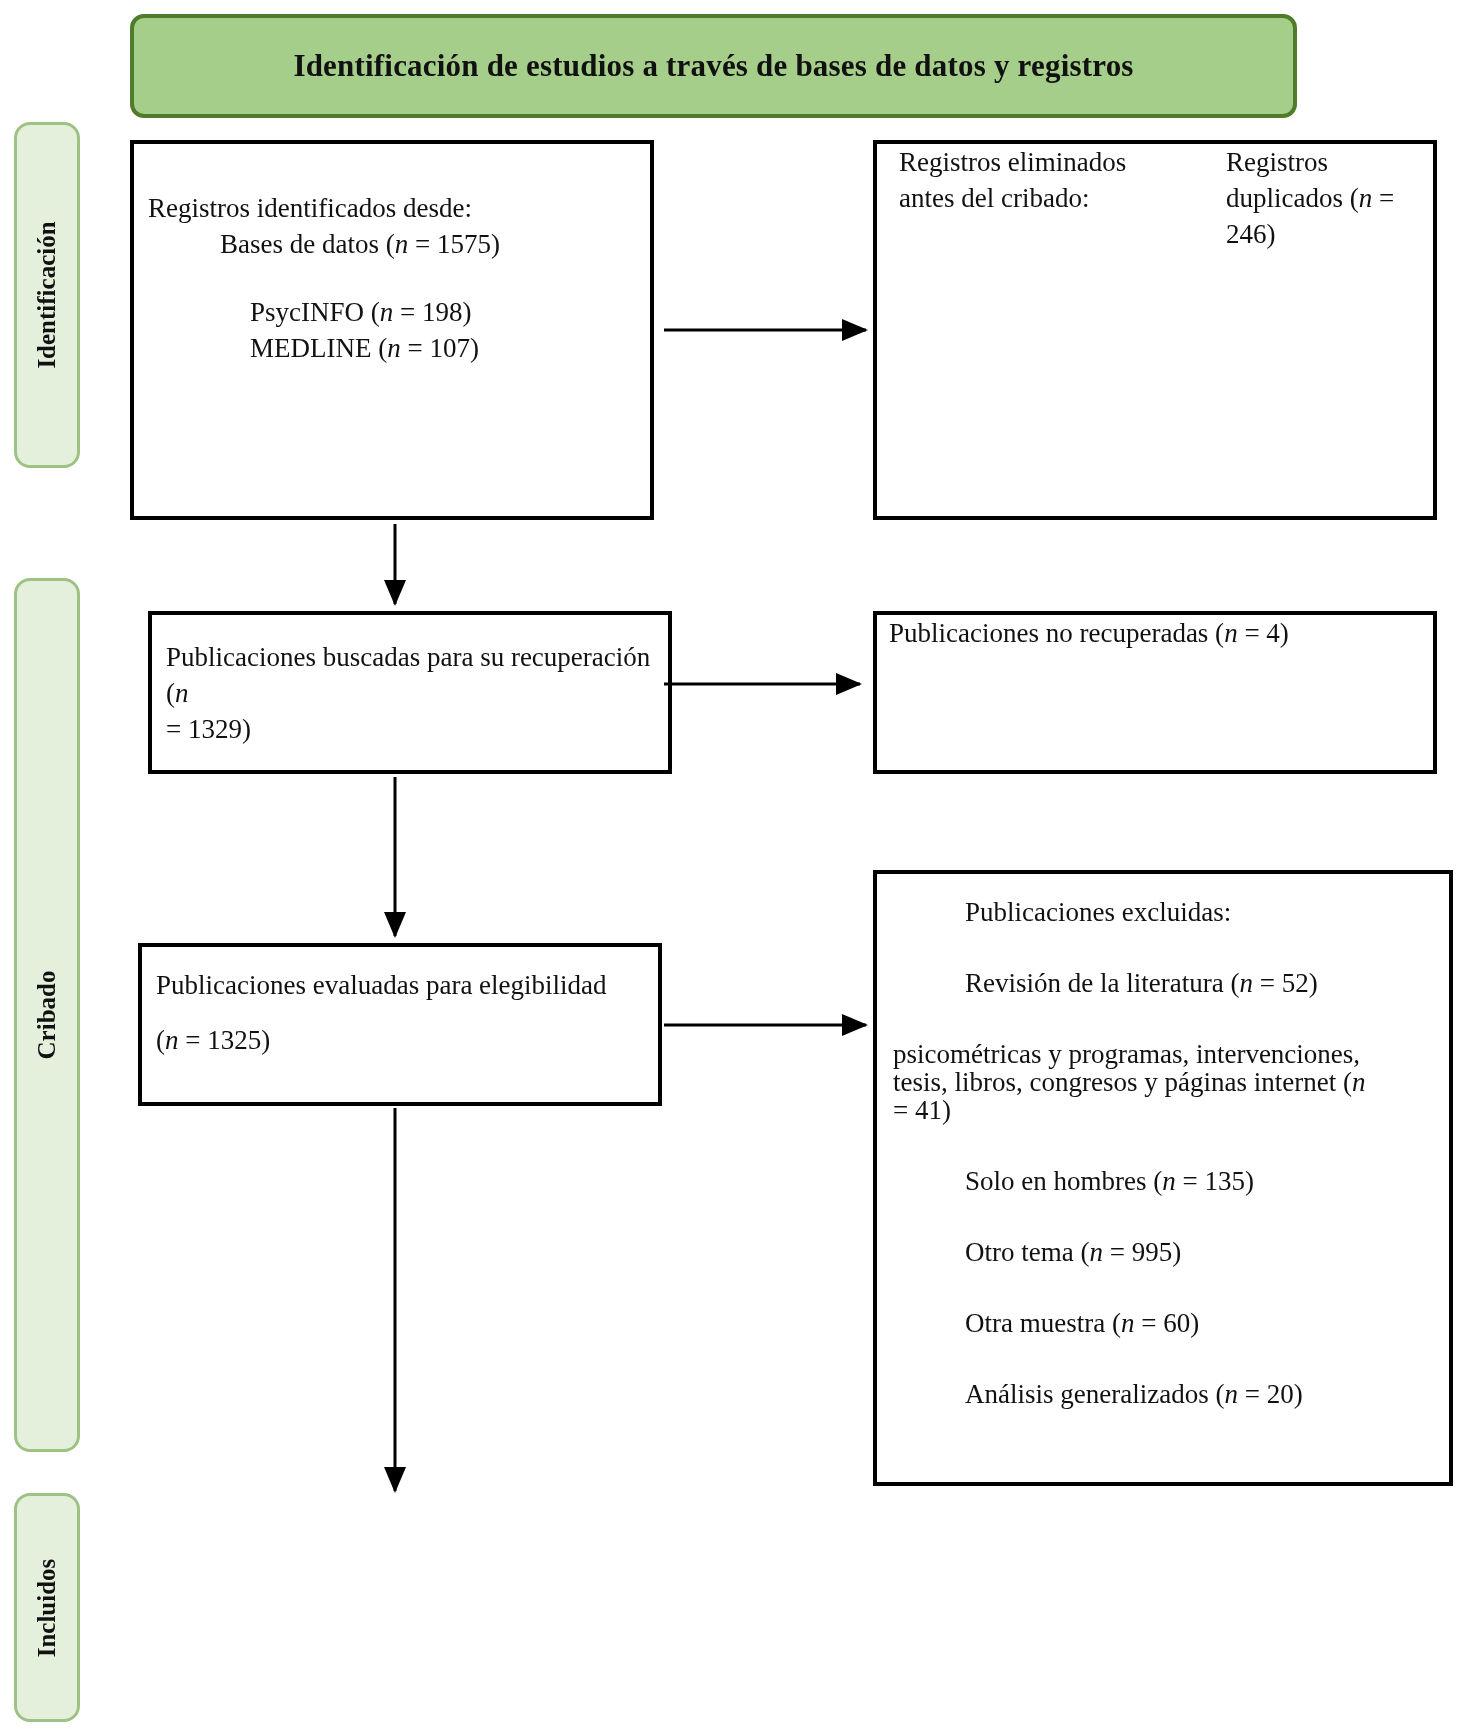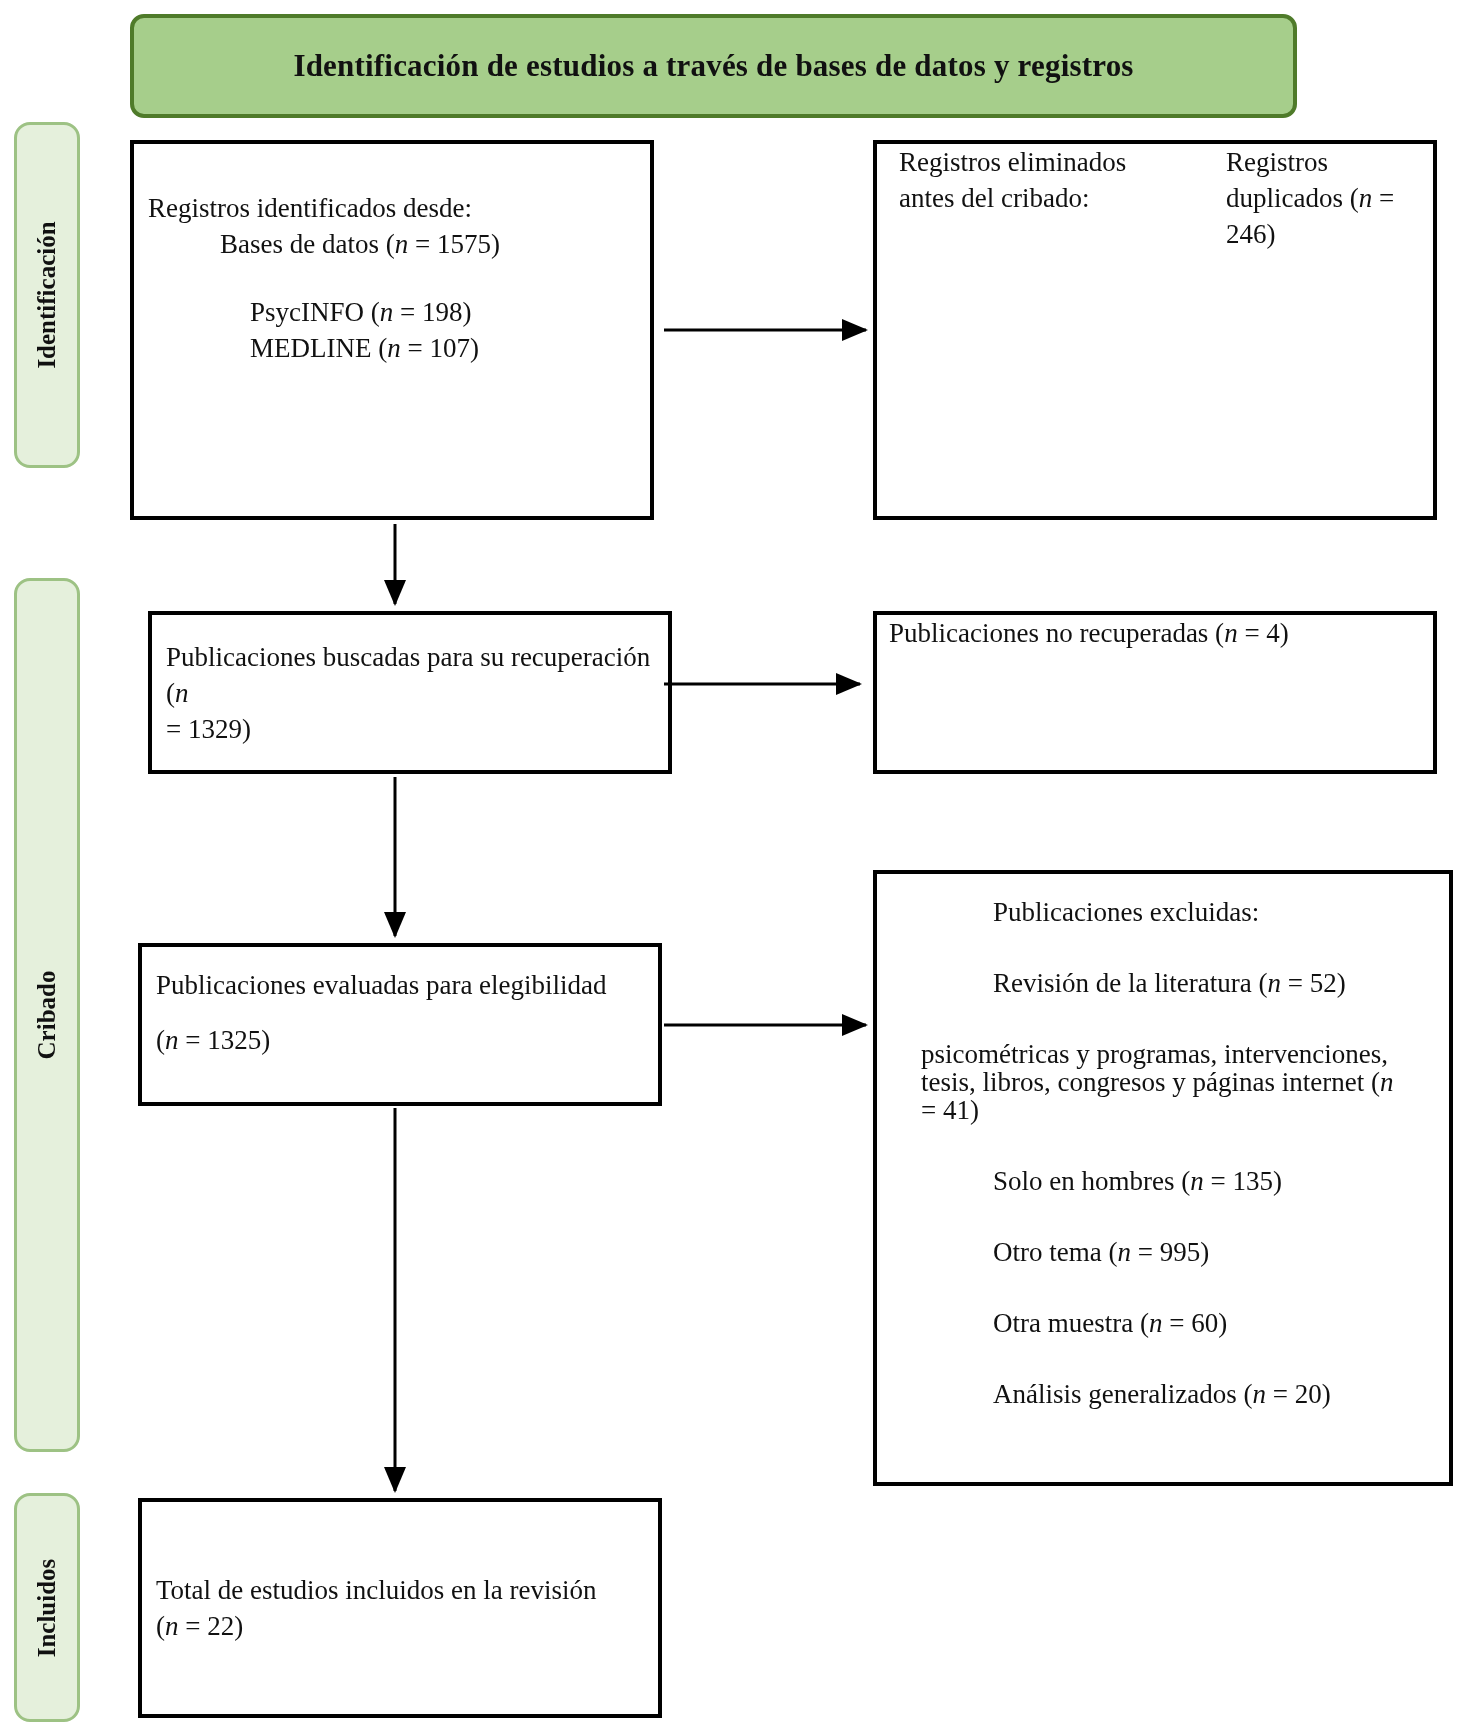--- a/index.html
+++ b/index.html
@@ -50,21 +50,21 @@
     display:flex; flex-direction:row; justify-content:center; padding-left:22px; padding-right:10px;}
   .box-removed .indent-1{padding-left:76px;}
   .box-sought{left:148px; top:611px; width:524px; height:163px;
     display:flex; flex-direction:column; justify-content:center; padding-left:14px; padding-right:4px;}
   .box-notretrieved{left:873px; top:611px; width:564px; height:163px;
     display:flex; flex-direction:column; justify-content:flex-start; padding-left:12px; padding-right:10px;}
   .box-assessed{left:138px; top:943px; width:524px; height:163px; padding:20px 10px 0 14px;}
   .box-assessed .line.blank{min-height:19px; height:19px;}
   .box-excluded{left:873px; top:870px; width:580px; height:616px;
     padding:24px 12px 0 16px; line-height:28px;}
-  .box-excluded .line{min-height:28px;margin-left:28px;}
+  .box-excluded .line{min-height:28px;}
   .box-excluded .line.blank{min-height:43px; height:43px;}
   .box-excluded .indent-1{padding-left:72px;}
   .box-included{left:138px; top:1498px; width:524px; height:220px;
     display:flex; flex-direction:column; justify-content:center; padding-left:14px; padding-right:10px;}
   
   .arrows{position:absolute; left:0; top:0; width:1463px; height:1735px; pointer-events:none;}
   .arrows line{stroke:var(--arrow-color); stroke-width:3;}
 </style>
 </head>
 <body>
@@ -118,24 +118,20 @@
       <div class="line indent-0"><span>= 41)</span></div>
       <div class="line indent-0 blank"></div>
       <div class="line indent-1"><span>Solo en hombres (</span><span class="it">n</span><span> = 135)</span></div>
       <div class="line indent-0 blank"></div>
       <div class="line indent-1"><span>Otro tema (</span><span class="it">n</span><span> = 995)</span></div>
       <div class="line indent-0 blank"></div>
       <div class="line indent-1"><span>Otra muestra (</span><span class="it">n</span><span> = 60)</span></div>
       <div class="line indent-0 blank"></div>
       <div class="line indent-1"><span>Análisis generalizados (</span><span class="it">n</span><span> = 20)</span></div>
     </div>
-  <div class="fbox box-included">
-      <div class="line indent-0"><span>Total de estudios incluidos en la revisión</span></div>
-      <div class="line indent-0"><span>(</span><span class="it">n</span><span> = 22)</span></div>
-    </div>
 
   <svg class="arrows" viewBox="0 0 1463 1735" xmlns="http://www.w3.org/2000/svg">
     <defs>
       <marker id="ah" markerUnits="userSpaceOnUse" markerWidth="26" markerHeight="22" refX="24" refY="11" orient="auto">
         <path d="M0,0 L26,11 L0,22 Z" fill="#000000"></path>
       </marker>
     </defs>
     <line x1="395" y1="524" x2="395" y2="604" marker-end="url(#ah)"></line>
     <line x1="664" y1="330" x2="866" y2="330" marker-end="url(#ah)"></line>
     <line x1="664" y1="684" x2="860" y2="684" marker-end="url(#ah)"></line>

